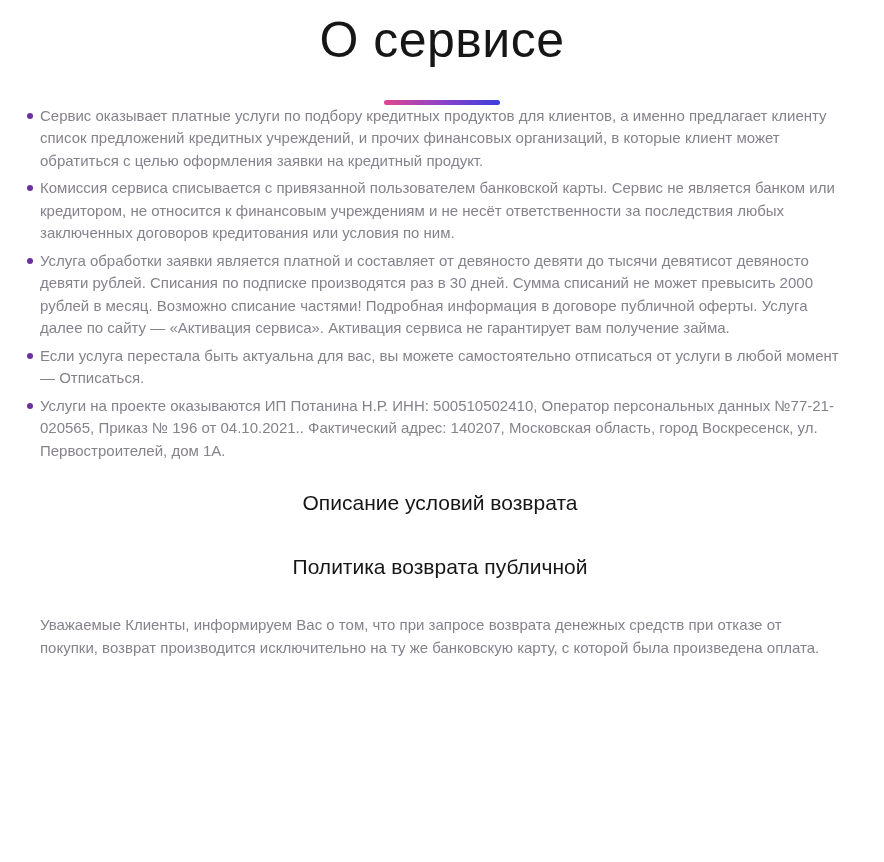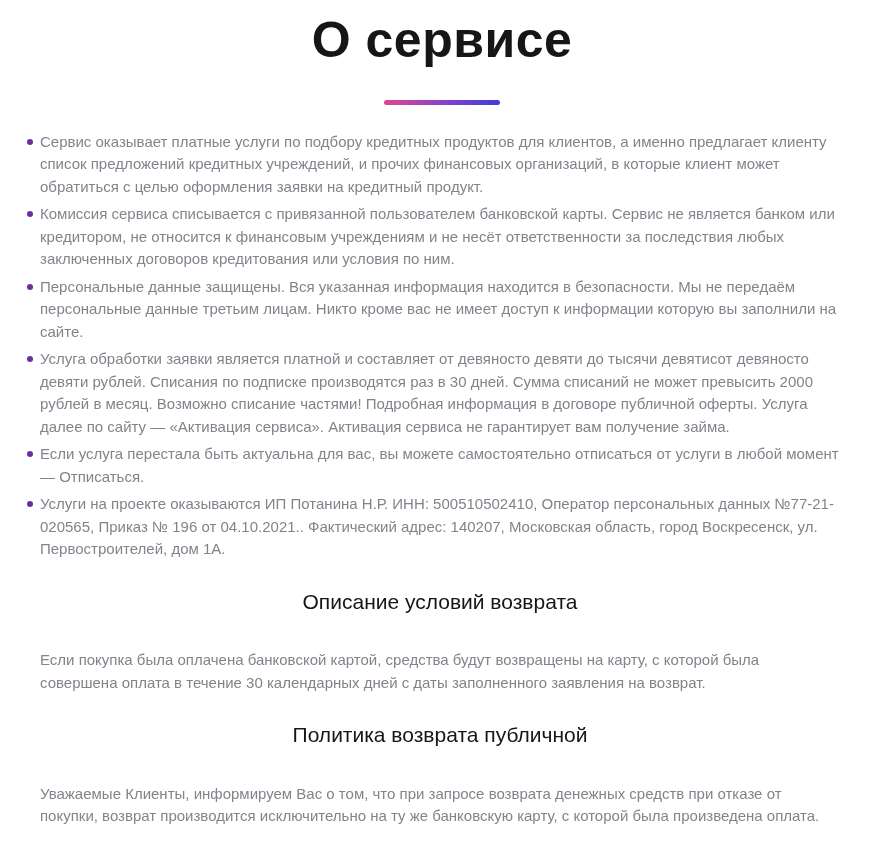--- a/index.html
+++ b/index.html
@@ -8,21 +8,21 @@
     width: 884px;
     min-height: 862px;
     font-family: "Liberation Sans", sans-serif;
     color: var(--body-text-color, #86828c);
     overflow-x: hidden;
   }
   .page { padding: 12px 0 10px; }
 
   .title {
     font-size: 50px;
-    font-weight: 700;
+    font-weight: 400;
     line-height: 1.15;
     text-align: center;
     letter-spacing: 0.5px;
     color: var(--heading-color, #161616);
   }
 
   .divider {
     width: 116px;
     height: 5px;
     border-radius: 3px;
@@ -32,21 +32,21 @@
       var(--divider-gradient-mid, #8b42c8),
       var(--divider-gradient-to, #3c3edb));
   }
 
   .content {
     margin: 0 44px 0 40px;
     font-size: 15px;
     line-height: 1.5;
   }
 
-  .about-list { list-style: none; margin-top: 26px; }
+  .about-list { list-style: none; }
   .item { position: relative; margin-bottom: 5px; }
   .dot {
     position: absolute;
     left: -13px;
     top: 8px;
     width: 6px;
     height: 6px;
     border-radius: 50%;
     background: var(--bullet-color, #6b2fa0);
   }
@@ -77,38 +77,33 @@
       <li class="item">
         <span class="dot"></span>
         <span>Сервис оказывает платные услуги по подбору кредитных продуктов для клиентов, а именно предлагает клиенту список предложений кредитных учреждений, и прочих финансовых организаций, в которые клиент может обратиться с целью оформления заявки на кредитный продукт.</span>
       </li>
       <li class="item">
         <span class="dot"></span>
         <span>Комиссия сервиса списывается с привязанной пользователем банковской карты. Сервис не является банком или кредитором, не относится к финансовым учреждениям и не несёт ответственности за последствия любых заключенных договоров кредитования или условия по ним.</span>
       </li>
       <li class="item">
         <span class="dot"></span>
-        <span>Персональные данные защищены. Вся указанная информация находится в безопасности. Мы не передаём персональные данные третьим лицам. Никто кроме вас не имеет доступ к информации которую вы заполнили на сайте.</span>
-      </li>
-      <li class="item">
-        <span class="dot"></span>
         <span>Услуга обработки заявки является платной и составляет от девяносто девяти до тысячи девятисот девяносто девяти рублей. Списания по подписке производятся раз в 30 дней. Сумма списаний не может превысить 2000 рублей в месяц. Возможно списание частями! Подробная информация в договоре публичной оферты. Услуга далее по сайту — «Активация сервиса». Активация сервиса не гарантирует вам получение займа.</span>
       </li>
       <li class="item">
         <span class="dot"></span>
         <span>Если услуга перестала быть актуальна для вас, вы можете самостоятельно отписаться от услуги в любой момент — Отписаться.</span>
       </li>
       <li class="item">
         <span class="dot"></span>
         <span>Услуги на проекте оказываются ИП Потанина Н.Р. ИНН: 500510502410, Оператор персональных данных №77-21-020565, Приказ № 196 от 04.10.2021.. Фактический адрес: 140207, Московская область, город Воскресенск, ул. Первостроителей, дом 1А.</span>
       </li>
     </ul>
 
     <h2 class="section-heading">Описание условий возврата</h2>
 
-    <p>Если покупка была оплачена банковской картой, средства будут возвращены на карту, с которой была совершена оплата в течение 30 календарных дней с даты заполненного заявления на возврат.</p>
 
     <h2 class="section-heading">Политика возврата публичной</h2>
 
     <p>Уважаемые Клиенты, информируем Вас о том, что при запросе возврата денежных средств при отказе от покупки, возврат производится исключительно на ту же банковскую карту, с которой была произведена оплата.</p>
 
   </section>
 </main>
 
 </body></html>

